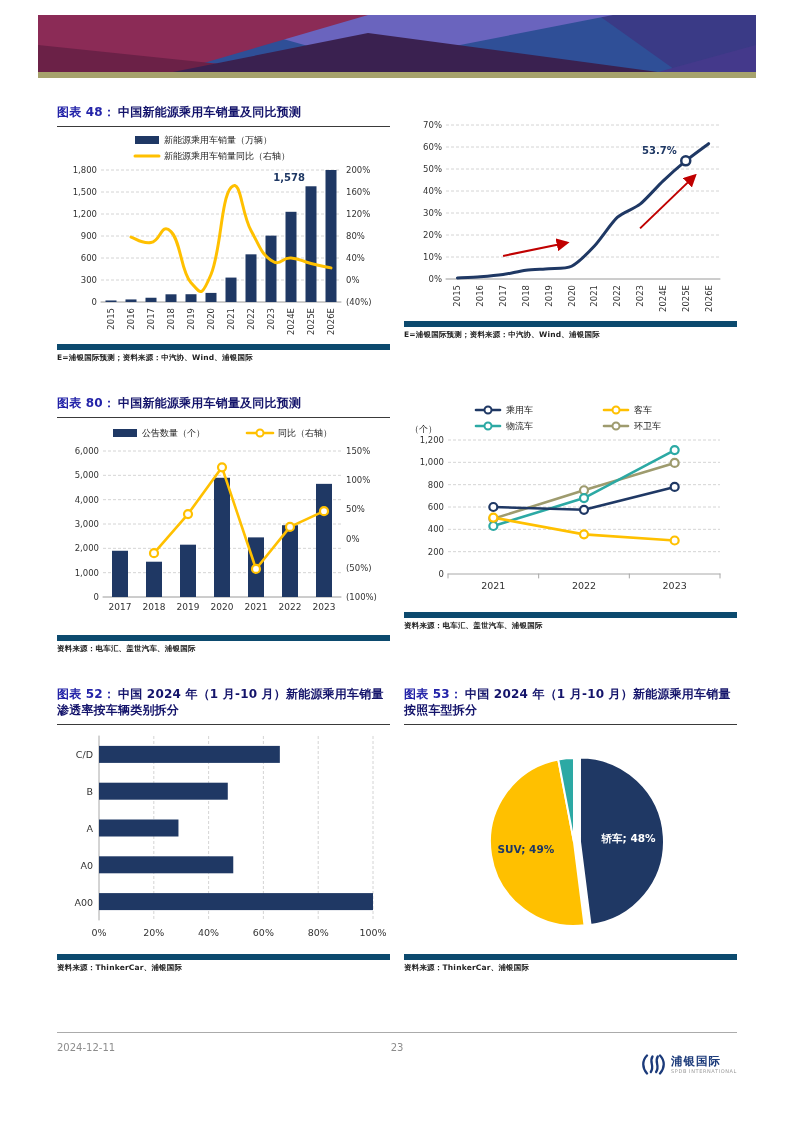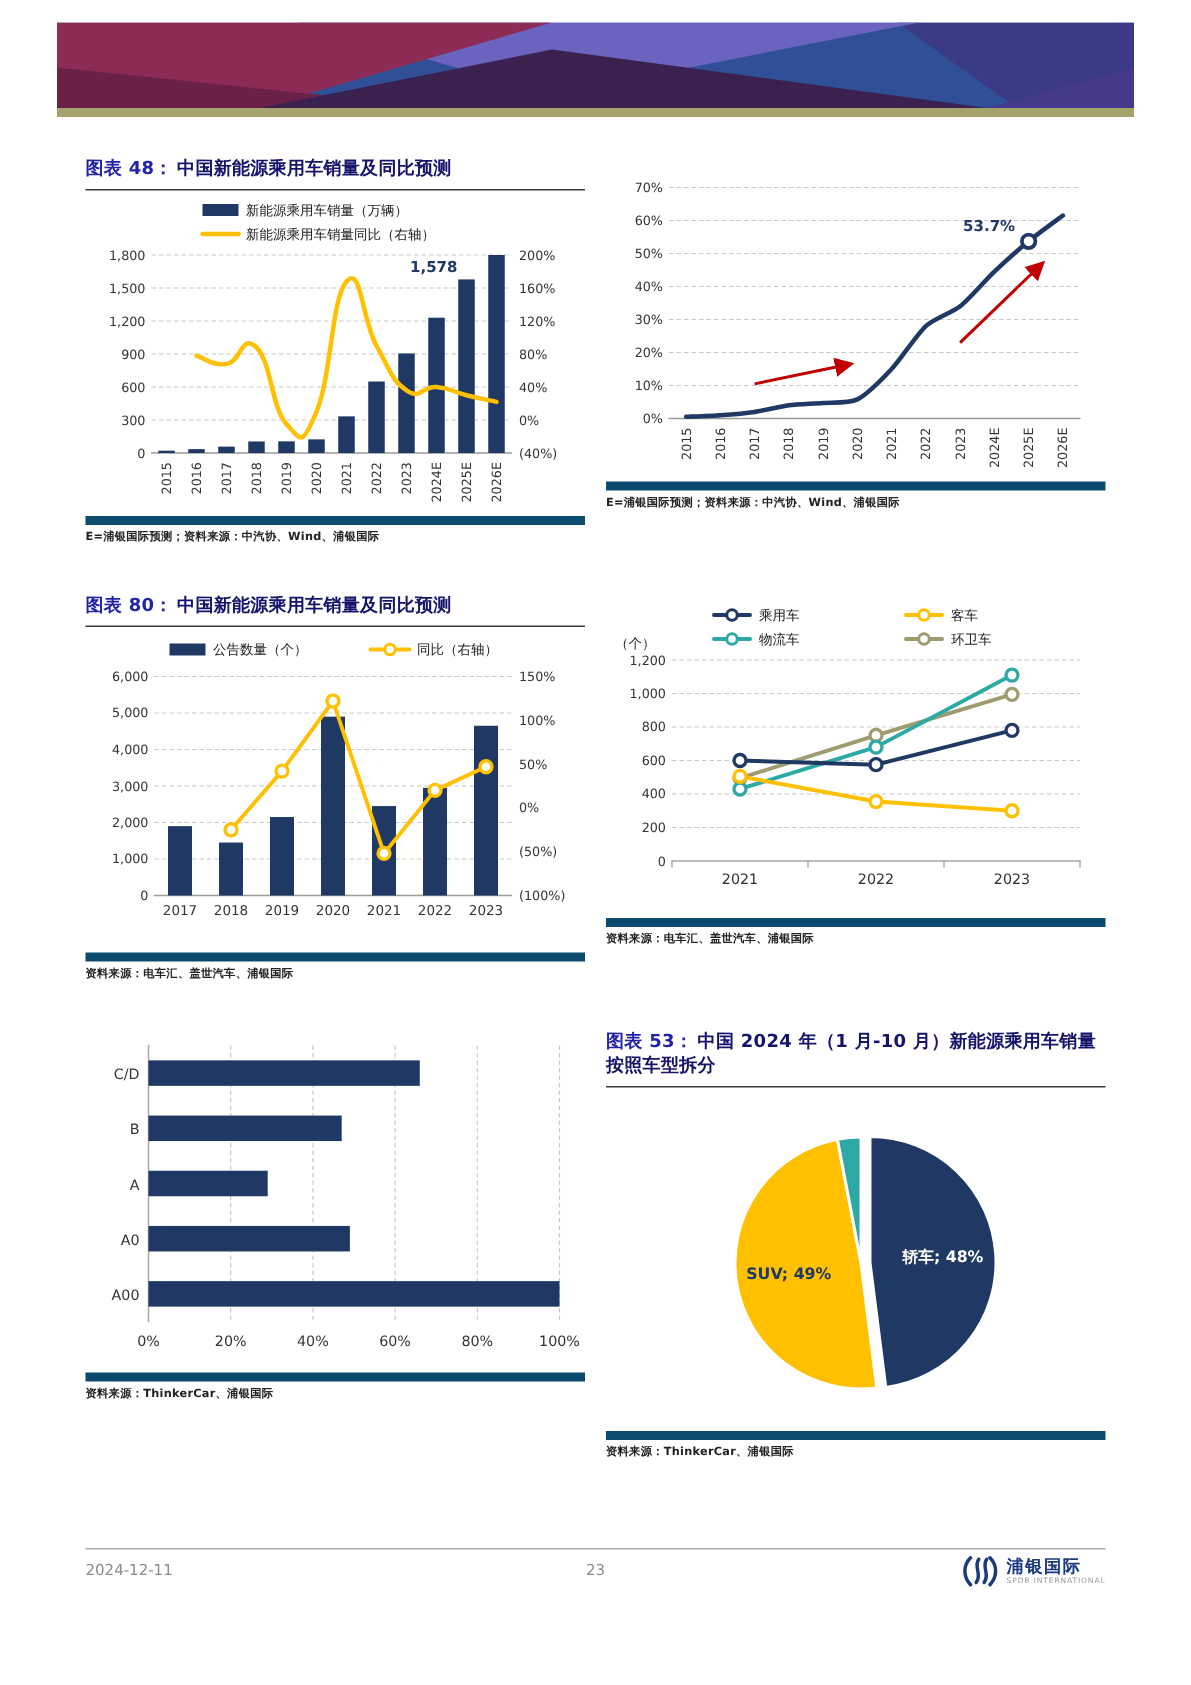--- a/index.html
+++ b/index.html
@@ -21,21 +21,21 @@
     padding-top:3px;margin-top:2px;letter-spacing:0.2px;
   }
   svg.chart{display:block;margin-top:3px;}
   svg text{font-family:"DejaVu Sans","Liberation Sans",sans-serif;}
   .footer{
     position:absolute;left:57px;right:57px;top:1032px;
     border-top:1px solid #ababab;padding-top:17px;
   }
   .footer-date{position:absolute;left:0;top:9px;font-size:10px;color:#8c8c8c;}
   .footer-page{position:absolute;left:0;right:0;top:9px;text-align:center;font-size:10px;color:#8c8c8c;}
-  .logo{position:absolute;right:0;top:4px;display:flex;align-items:center;gap:4px;}
+  .logo{position:absolute;right:0;top:21px;display:flex;align-items:center;gap:4px;}
   .logo-cn{font-size:11.5px;font-weight:bold;color:#1b3a7a;letter-spacing:1px;line-height:1.1;}
   .logo-en{font-size:5px;color:#9a9a9a;letter-spacing:0.6px;line-height:1.2;}
 </style>
 </head>
 <body>
 
 <div class="banner-wrap">
   <svg width="718" height="63" viewBox="0 0 718 63" preserveAspectRatio="none">
     <rect x="0" y="0" width="718" height="57" fill="#2F4F97"></rect>
     <polygon points="560,0 718,0 718,57 640,57" fill="#3A3A86"></polygon>
@@ -256,20 +256,21 @@
           <circle cx="84" cy="28" r="3.5" fill="#fff" stroke="#2CA9A4" stroke-width="2"></circle>
           <text x="102" y="31" font-size="9" fill="#222" text-anchor="start">物流车</text>
           <line x1="200" y1="28" x2="224" y2="28" stroke="#9E9B6E" stroke-width="2.6" stroke-linecap="round"></line>
           <circle cx="212" cy="28" r="3.5" fill="#fff" stroke="#9E9B6E" stroke-width="2"></circle>
           <text x="230" y="31" font-size="9" fill="#222" text-anchor="start">环卫车</text>
         </svg>
       <div class="fig-source">资料来源：电车汇、盖世汽车、浦银国际</div>
     </div>
 
     <div class="fig">
+      <div class="fig-title"><span class="fig-label">图表 52：</span><span>中国 2024 年（1 月-10 月）新能源乘用车销量渗透率按车辆类别拆分</span></div>
       <svg id="chart-fig52" class="chart" width="332" height="224" viewBox="0 0 332 224">
           <text x="42" y="208" font-size="9.5" fill="#333" text-anchor="middle">0%</text>
           <line x1="96.80000000000001" y1="8" x2="96.80000000000001" y2="192" stroke="#c9c9c9" stroke-width="0.8" stroke-dasharray="3 2"></line>
           <text x="96.80000000000001" y="208" font-size="9.5" fill="#333" text-anchor="middle">20%</text>
           <line x1="151.60000000000002" y1="8" x2="151.60000000000002" y2="192" stroke="#c9c9c9" stroke-width="0.8" stroke-dasharray="3 2"></line>
           <text x="151.60000000000002" y="208" font-size="9.5" fill="#333" text-anchor="middle">40%</text>
           <line x1="206.4" y1="8" x2="206.4" y2="192" stroke="#c9c9c9" stroke-width="0.8" stroke-dasharray="3 2"></line>
           <text x="206.4" y="208" font-size="9.5" fill="#333" text-anchor="middle">60%</text>
           <line x1="261.20000000000005" y1="8" x2="261.20000000000005" y2="192" stroke="#c9c9c9" stroke-width="0.8" stroke-dasharray="3 2"></line>
           <text x="261.20000000000005" y="208" font-size="9.5" fill="#333" text-anchor="middle">80%</text>

